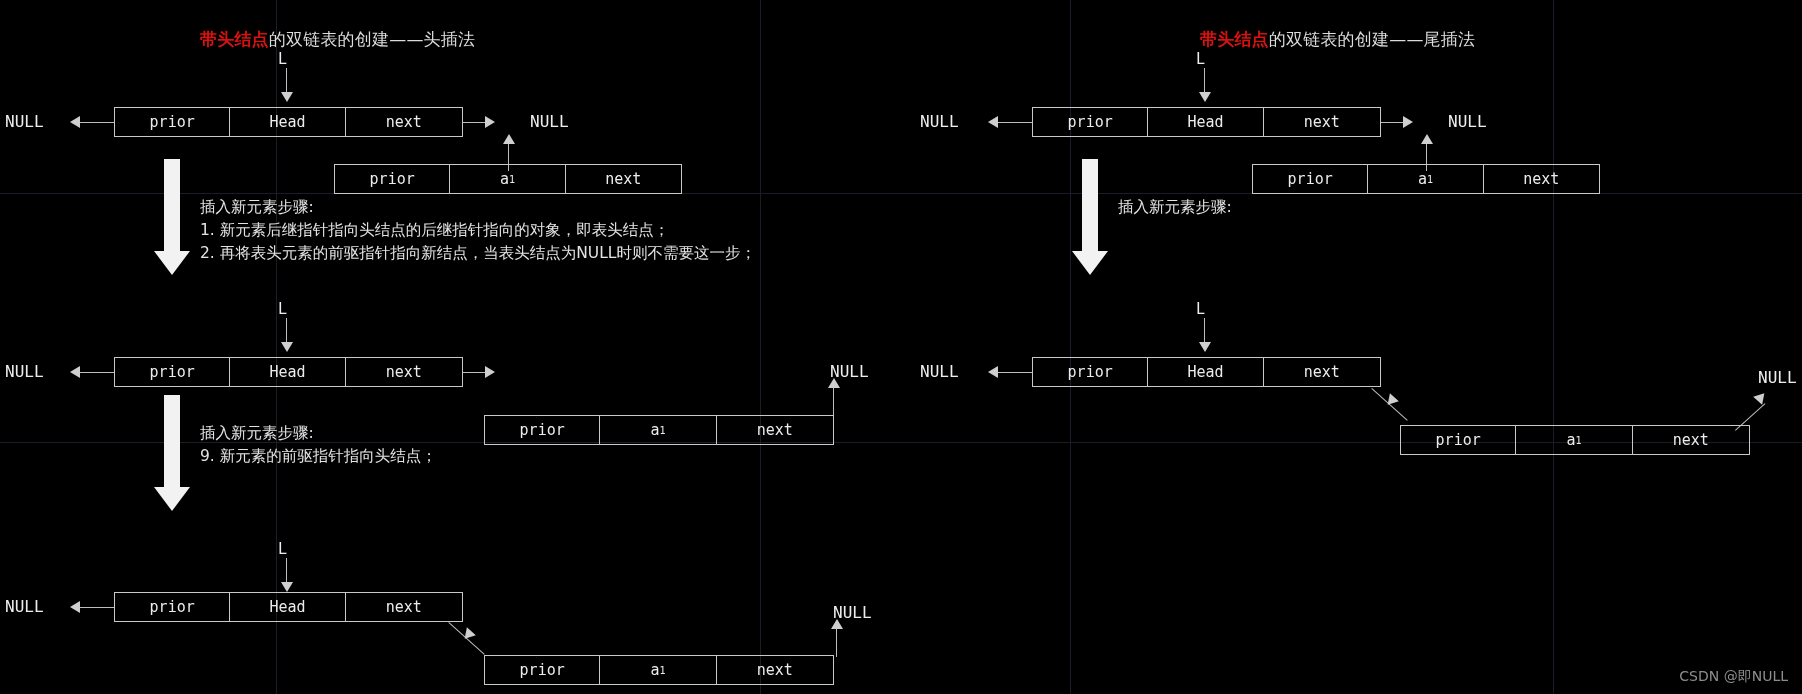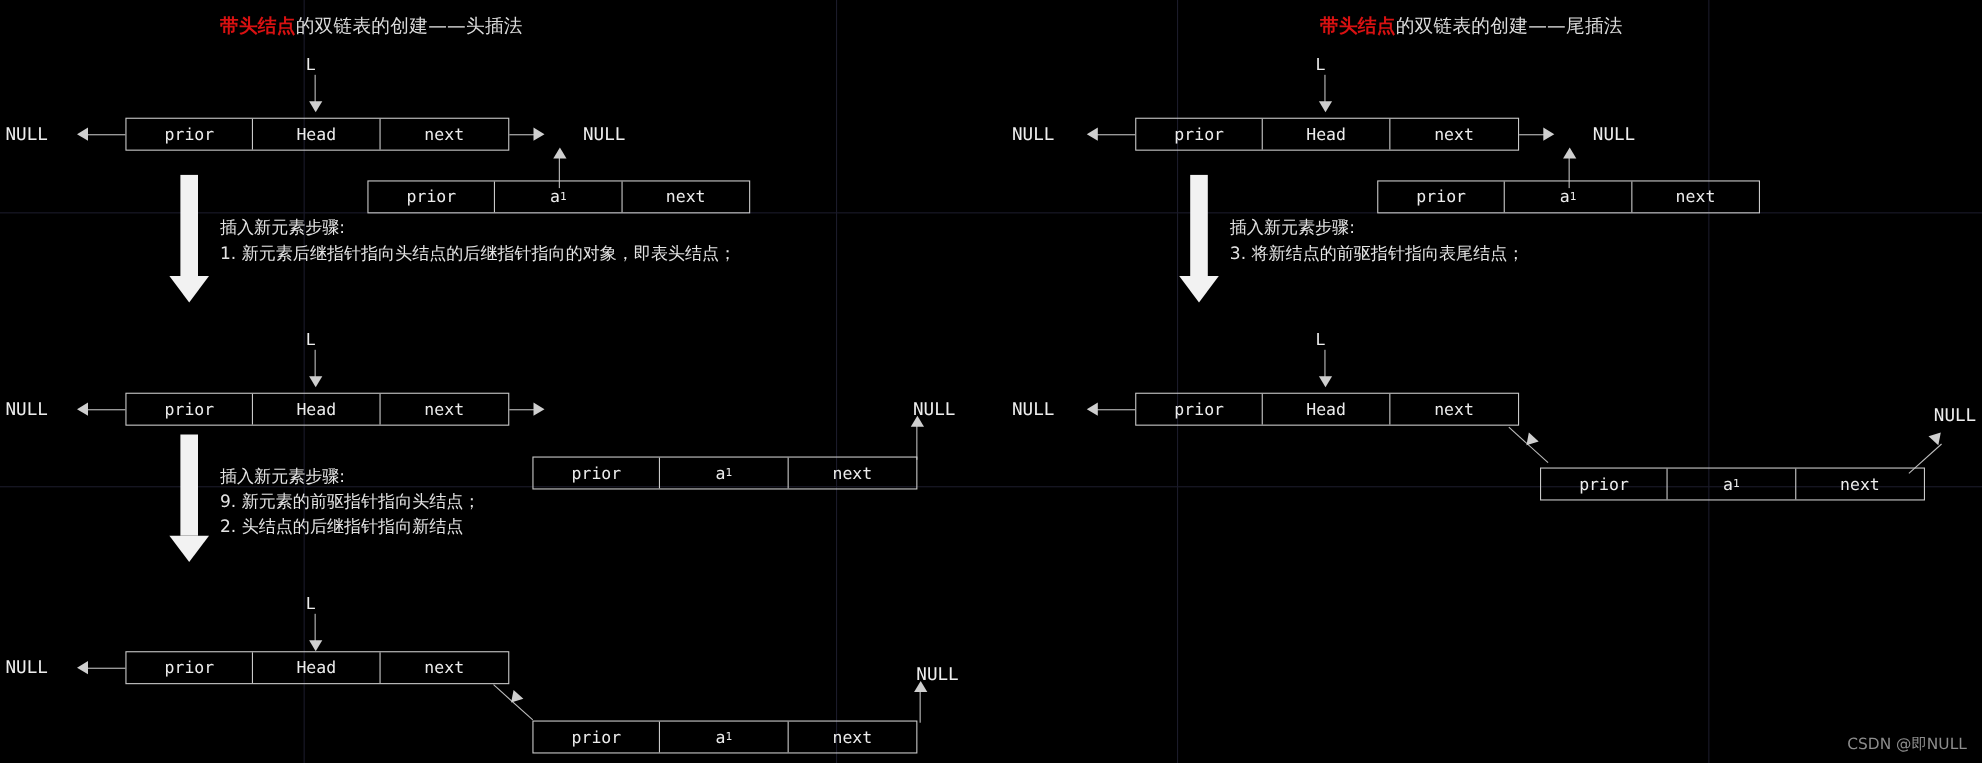--- a/index.html
+++ b/index.html
@@ -4,21 +4,21 @@
 <style>
   html,body{margin:0;padding:0;background:#000;}
   body{width:1802px;height:694px;position:relative;overflow:hidden;
        font-family:"Liberation Serif",serif;color:#e8e8e8;}
   
   .gridline{position:absolute;background:#1b1b2a;}
   .vline{width:1px;height:694px;top:0;}
   .hline{height:1px;width:1802px;left:0;}
 
   .title{position:absolute;font-family:"DejaVu Sans",sans-serif;font-size:17px;
-         white-space:nowrap;color:#dcdcdc;letter-spacing:.2px;}
+         white-space:nowrap;color:#dcdcdc;letter-spacing:.2px;margin-top:16px;}
   .title .hl{color:#d81111;font-weight:bold;}
 
   
   .node{position:absolute;display:flex;border:1px solid #c9c9c9;box-sizing:border-box;
         height:30px;font-family:"DejaVu Sans Mono",monospace;font-size:15px;}
   .node .cell{display:flex;align-items:center;justify-content:center;
         border-right:1px solid #c9c9c9;box-sizing:border-box;color:#ececec;}
   .node .cell:last-child{border-right:none;}
   .node .cell sub{font-size:10px;vertical-align:sub;}
 
@@ -98,20 +98,21 @@
 </div>
 
 <div class="bigarrow" style="left:154px;top:159px;width:36px;height:116px">
   <div class="shaft" style="height:92px"></div>
   <div class="head" style="top:92px"></div>
 </div>
 
 <div class="steps" style="left:200px;top:196px">
   <div>插入新元素步骤:</div>
   <div>1. 新元素后继指针指向头结点的后继指针指向的对象，即表头结点；</div>
+  <div>2. 再将表头元素的前驱指针指向新结点，当表头结点为NULL时则不需要这一步；</div>
 </div>
 
 <div class="ltxt" style="left:278px;top:300px">L</div>
 <div class="ln lnv" style="left:286px;top:318px;height:26px"></div>
 <div class="ah ah-d" style="left:281px;top:342px"></div>
 
 <div class="nulltxt" style="left:5px;top:362px">NULL</div>
 <div class="ln lnh" style="left:78px;top:372px;width:36px"></div>
 <div class="ah ah-l" style="left:70px;top:366px"></div>
 
@@ -137,21 +138,20 @@
 </div>
 
 <div class="bigarrow" style="left:154px;top:395px;width:36px;height:116px">
   <div class="shaft" style="height:92px"></div>
   <div class="head" style="top:92px"></div>
 </div>
 
 <div class="steps" style="left:200px;top:422px">
   <div>插入新元素步骤:</div>
   <div>9. 新元素的前驱指针指向头结点；</div>
-  <div>2. 头结点的后继指针指向新结点</div>
 </div>
 
 <div class="ltxt" style="left:278px;top:540px">L</div>
 <div class="ln lnv" style="left:286px;top:558px;height:26px"></div>
 <div class="ah ah-d" style="left:281px;top:582px"></div>
 
 <div class="nulltxt" style="left:5px;top:597px">NULL</div>
 <div class="ln lnh" style="left:78px;top:607px;width:36px"></div>
 <div class="ah ah-l" style="left:70px;top:601px"></div>
 
@@ -206,21 +206,20 @@
   <div class="cell" style="width:116px">next</div>
 </div>
 
 <div class="bigarrow" style="left:1072px;top:159px;width:36px;height:116px">
   <div class="shaft" style="height:92px"></div>
   <div class="head" style="top:92px"></div>
 </div>
 
 <div class="steps" style="left:1118px;top:196px">
   <div>插入新元素步骤:</div>
-  <div>3. 将新结点的前驱指针指向表尾结点；</div>
 </div>
 
 <div class="ltxt" style="left:1196px;top:300px">L</div>
 <div class="ln lnv" style="left:1204px;top:318px;height:26px"></div>
 <div class="ah ah-d" style="left:1199px;top:342px"></div>
 
 <div class="nulltxt" style="left:920px;top:362px">NULL</div>
 <div class="ln lnh" style="left:996px;top:372px;width:36px"></div>
 <div class="ah ah-l" style="left:988px;top:366px"></div>
 

